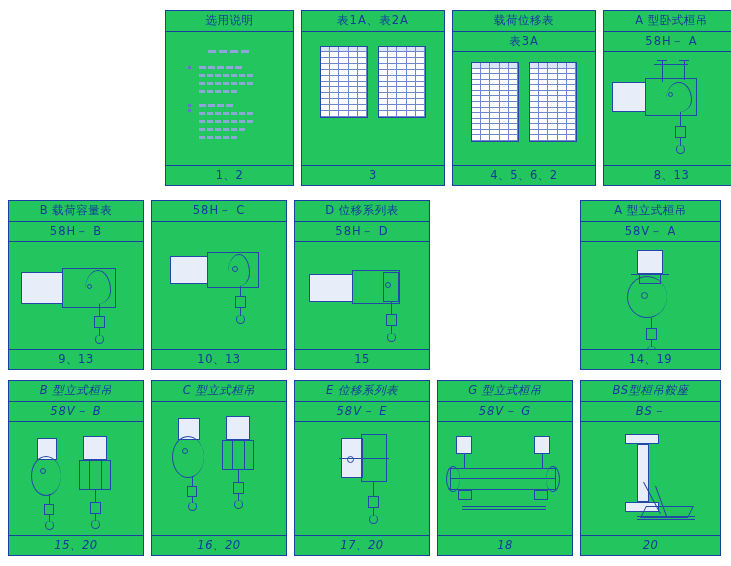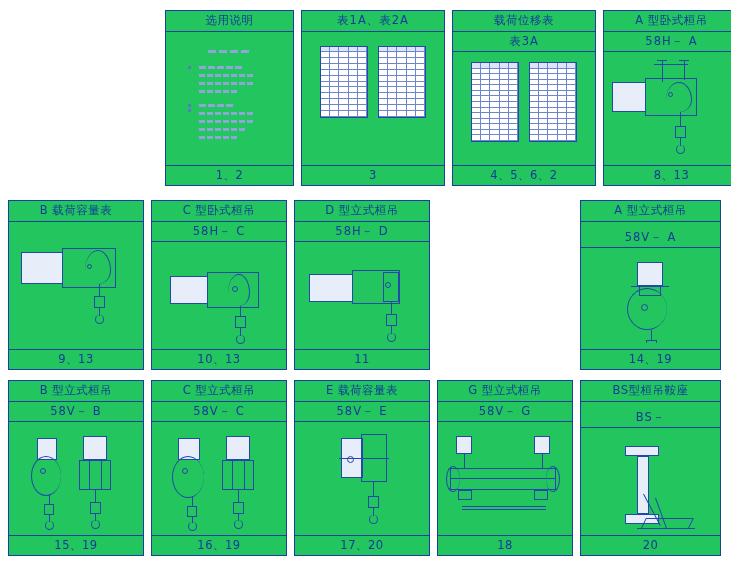--- a/index.html
+++ b/index.html
@@ -74,24 +74,24 @@
   .c2 { left: 301px; width: 144px; }
   .c3 { left: 452px; width: 144px; }
   .c4 { left: 603px; width: 137px; }
 
   
   .r2 { top: 200px; height: 170px; }
   .d1 { left: 8px;   width: 136px; }
   .d2 { left: 151px; width: 136px; }
   .d3 { left: 294px; width: 136px; }
   .d4 { left: 437px; width: 136px; }
-  .d5 { left: 580px; width: 141px; gap: 6px; }
+  .d5 { left: 580px; width: 141px; }
 
   
-  .r3 { top: 380px; height: 176px; }
+  .r3 { top: 380px; height: 176px; font-style: italic; }
 
   
   .ln { position: absolute; background: #2348aa; }
   .h { height: 1px; }
   .v { width: 1px; }
   .box {
     position: absolute;
     border: 1px solid #2348aa;
     box-sizing: border-box;
   }
@@ -521,64 +521,64 @@
       <div class="ln v" style="left:76px; top:60px; height:14px;"></div>
       <div class="box" style="left:71px; top:74px; width:11px; height:12px;"></div>
       <div class="ln v" style="left:76px; top:86px; height:8px;"></div>
       <div class="circ" style="left:72px; top:93px; width:9px; height:9px; border-top:none;"></div>
     </div>
     <div class="ftr">8、13</div>
   </div>
 
   <div class="card r2 d1">
     <div class="hdr">B 载荷容量表</div>
+    <div class="hdr2">58H－ B</div>
     <div class="body">
       <div class="boxfill" style="left:12px; top:30px; width:42px; height:32px;"></div>
       <div class="box" style="left:53px; top:26px; width:54px; height:40px;"></div>
       <div class="ln h" style="left:60px; top:26px; width:44px;"></div>
       <div class="circ" style="left:76px; top:28px; width:26px; height:34px; border-radius:50%/60% 60% 40% 40%; border-left:none; border-bottom:none;"></div>
       <div class="circ" style="left:78px; top:42px; width:5px; height:5px;"></div>
       <div class="ln v" style="left:90px; top:62px; height:12px;"></div>
       <div class="box" style="left:85px; top:74px; width:11px; height:12px;"></div>
       <div class="ln v" style="left:90px; top:86px; height:8px;"></div>
       <div class="circ" style="left:86px; top:93px; width:9px; height:9px; border-top:none;"></div>
     </div>
     <div class="ftr">9、13</div>
   </div>
 
   <div class="card r2 d2">
-    <div class="hdr">C 型卧式桓吊</div>
     <div class="hdr2">58H－ C</div>
     <div class="body">
       <div class="boxfill" style="left:18px; top:34px; width:38px; height:28px;"></div>
       <div class="box" style="left:55px; top:30px; width:52px; height:36px;"></div>
       <div class="circ" style="left:76px; top:32px; width:22px; height:32px; border-radius:50%/60% 60% 40% 40%; border-left:none; border-bottom:none;"></div>
       <div class="circ" style="left:80px; top:44px; width:6px; height:6px;"></div>
       <div class="ln v" style="left:88px; top:64px; height:10px;"></div>
       <div class="box" style="left:83px; top:74px; width:11px; height:12px;"></div>
       <div class="ln v" style="left:88px; top:86px; height:8px;"></div>
       <div class="circ" style="left:84px; top:93px; width:9px; height:9px; border-top:none;"></div>
     </div>
     <div class="ftr">10、13</div>
   </div>
 
   <div class="card r2 d3">
-    <div class="hdr">D 型立式桓吊</div>
+    <div class="hdr">D 位移系列表</div>
     <div class="hdr2">58H－ D</div>
     <div class="body">
       <div class="boxfill" style="left:14px; top:32px; width:44px; height:28px;"></div>
       <div class="box" style="left:57px; top:28px; width:48px; height:34px;"></div>
       <div class="box" style="left:88px; top:30px; width:16px; height:30px;"></div>
       <div class="circ" style="left:90px; top:40px; width:6px; height:6px;"></div>
       <div class="ln v" style="left:96px; top:60px; height:12px;"></div>
       <div class="box" style="left:91px; top:72px; width:11px; height:12px;"></div>
       <div class="ln v" style="left:96px; top:84px; height:8px;"></div>
       <div class="circ" style="left:92px; top:91px; width:9px; height:9px; border-top:none;"></div>
     </div>
-    <div class="ftr">11</div>
+    <div class="ftr">15</div>
   </div>
 
 
   <div class="card r2 d5">
     <div class="hdr">A 型立式桓吊</div>
     <div class="hdr2">58V－ A</div>
     <div class="body">
       <div class="boxfill" style="left:56px; top:8px; width:26px; height:24px;"></div>
       <div class="ln h" style="left:50px; top:32px; width:38px;"></div>
       <div class="box" style="left:58px; top:32px; width:22px; height:10px;"></div>
@@ -607,49 +607,48 @@
 
       <div class="boxfill" style="left:74px; top:14px; width:24px; height:24px;"></div>
       <div class="box" style="left:70px; top:38px; width:32px; height:30px;"></div>
       <div class="ln v" style="left:80px; top:38px; height:30px;"></div>
       <div class="ln v" style="left:92px; top:38px; height:30px;"></div>
       <div class="ln v" style="left:86px; top:68px; height:12px;"></div>
       <div class="box" style="left:81px; top:80px; width:11px; height:12px;"></div>
       <div class="ln v" style="left:86px; top:92px; height:7px;"></div>
       <div class="circ" style="left:82px; top:98px; width:9px; height:9px; border-top:none;"></div>
     </div>
-    <div class="ftr">15、19</div>
+    <div class="ftr">15、20</div>
   </div>
 
   <div class="card r3 d2">
     <div class="hdr">C 型立式桓吊</div>
-    <div class="hdr2">58V－ C</div>
     <div class="body">
       <div class="boxfill" style="left:26px; top:16px; width:22px; height:22px;"></div>
       <div class="circ" style="left:20px; top:34px; width:32px; height:42px; border-radius:50%; border-right:none;"></div>
       <div class="circ" style="left:30px; top:46px; width:6px; height:6px;"></div>
       <div class="ln v" style="left:40px; top:74px; height:10px;"></div>
       <div class="box" style="left:35px; top:84px; width:10px; height:11px;"></div>
       <div class="ln v" style="left:40px; top:95px; height:6px;"></div>
       <div class="circ" style="left:36px; top:100px; width:9px; height:9px; border-top:none;"></div>
 
       <div class="boxfill" style="left:74px; top:14px; width:24px; height:24px;"></div>
       <div class="box" style="left:70px; top:38px; width:32px; height:30px;"></div>
       <div class="ln v" style="left:80px; top:38px; height:30px;"></div>
       <div class="ln v" style="left:92px; top:38px; height:30px;"></div>
       <div class="ln v" style="left:86px; top:68px; height:12px;"></div>
       <div class="box" style="left:81px; top:80px; width:11px; height:12px;"></div>
       <div class="ln v" style="left:86px; top:92px; height:7px;"></div>
       <div class="circ" style="left:82px; top:98px; width:9px; height:9px; border-top:none;"></div>
     </div>
-    <div class="ftr">16、19</div>
+    <div class="ftr">16、20</div>
   </div>
 
   <div class="card r3 d3">
-    <div class="hdr">E 载荷容量表</div>
+    <div class="hdr">E 位移系列表</div>
     <div class="hdr2">58V－ E</div>
     <div class="body">
       <div class="boxfill" style="left:46px; top:16px; width:22px; height:40px;"></div>
       <div class="box" style="left:66px; top:12px; width:26px; height:48px;"></div>
       <div class="ln h" style="left:44px; top:36px; width:50px;"></div>
       <div class="circ" style="left:52px; top:34px; width:7px; height:7px;"></div>
       <div class="ln v" style="left:78px; top:60px; height:14px;"></div>
       <div class="box" style="left:73px; top:74px; width:11px; height:12px;"></div>
       <div class="ln v" style="left:78px; top:86px; height:8px;"></div>
       <div class="circ" style="left:74px; top:93px; width:9px; height:9px; border-top:none;"></div>

